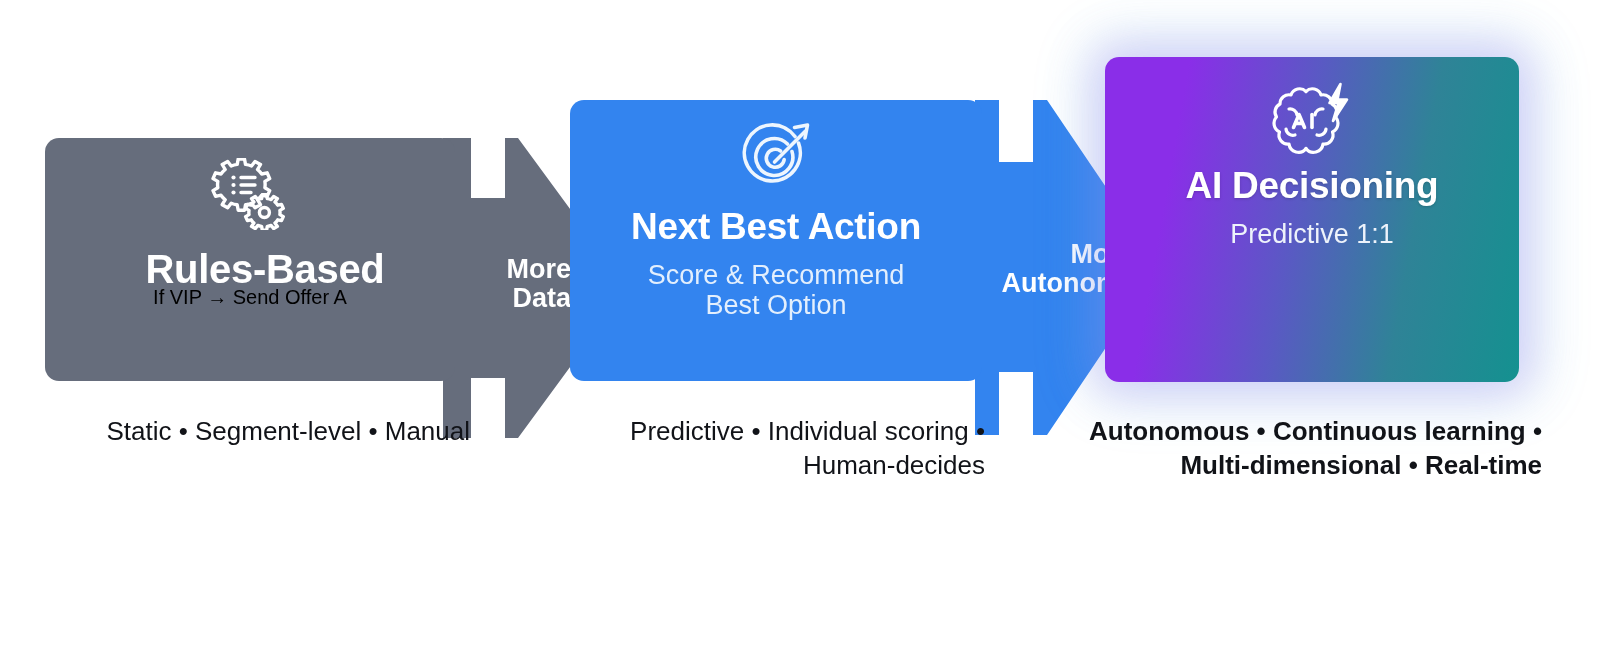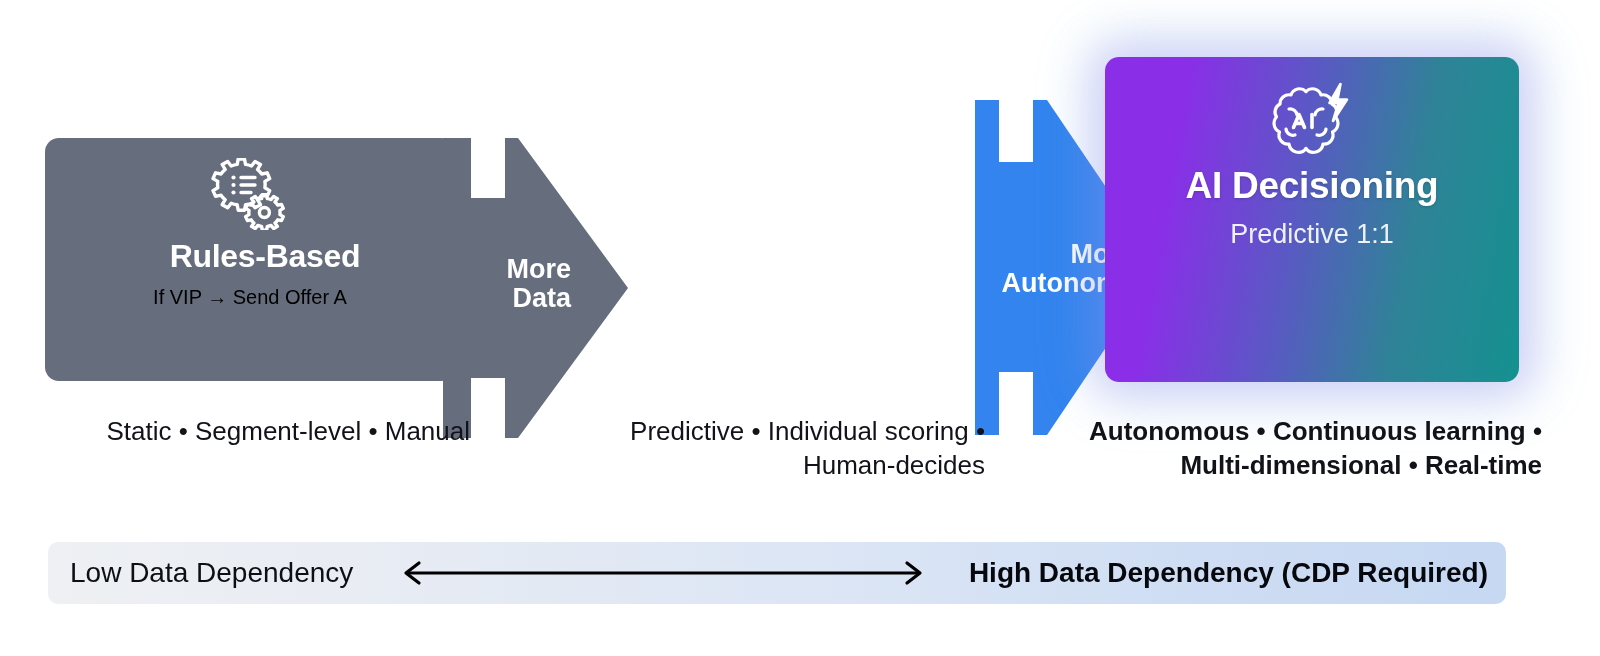--- a/index.html
+++ b/index.html
@@ -36,21 +36,21 @@
     line-height:1.12;
     font-weight:400;
   }
 
   
   #panel1{
     left:45px;top:138px;width:410px;height:243px;
     background:#666d7c;
   }
   #panel1 .icon{top:20px;}
-  #panel1 .ptitle{top:102px;font-size:32px;padding-left:30px;}
+  #panel1 .ptitle{top:110px;font-size:40px;padding-left:30px;}
   #panel1 .psub{top:148px;font-size:20px;color:#000000;}
 
   
   #panel2{
     left:570px;top:100px;width:412px;height:281px;
     background:#3384ef;
   }
   #panel2 .icon{top:20px;}
   #panel2 .ptitle{top:108px;font-size:37px;}
   #panel2 .psub{top:160px;font-size:27px;color:#e3effd;}
@@ -162,20 +162,36 @@
                  L51.3 72.2 L55.6 72.2 L56.3 68.4 A14 14 0 0 0 60.2 67.4 L62.6 70.6 L66.4 68.4
                  L64 65 A14 14 0 0 0 66.7 61.8 L70.5 62.6 L72.3 58.6 L68.9 56.6 A14 14 0 0 0 68.9 52.4
                  L72.3 50.4 L70.5 46.4 L66.7 47.2 A14 14 0 0 0 64 44 Z"></path>
         <circle cx="53.4" cy="54.5" r="5"></circle>
       </svg>
     </div>
     <div class="ptitle">Rules-Based</div>
     <div class="psub">If VIP → Send Offer A</div>
   </div>
 
+  <div class="panel" id="panel2">
+    <div class="icon">
+      <svg width="78" height="74" viewBox="0 0 78 74" fill="none" stroke="#eef6fe" stroke-width="3.6" stroke-linecap="round" stroke-linejoin="round">
+        <path d="M58 16.5 A28 28 0 1 0 61.5 23"></path>
+        <path d="M50.5 24 A18.5 18.5 0 1 0 55 31.5"></path>
+        <path d="M43.6 31 A9 9 0 1 0 47.2 39.5"></path>
+        <path d="M37.5 42 L68 11.5"></path>
+        <path d="M57.5 7.5 L70.5 5 L68 18"></path>
+      </svg>
+    </div>
+    <div class="ptitle">Next Best Action</div>
+    <div class="psub">
+      <div>Score &amp; Recommend</div>
+      <div>Best Option</div>
+    </div>
+  </div>
 
   <div class="panel" id="panel3">
     <div class="icon">
       <svg width="92" height="82" viewBox="0 0 92 82" fill="none" stroke="#ffffff" stroke-width="3.2" stroke-linecap="round" stroke-linejoin="round">
         <path d="M40 12.5 A9 9 0 0 0 25 16 A9 9 0 0 0 14 25 A9 9 0 0 0 10.5 38
                  A9.5 9.5 0 0 0 13.5 53 A9 9 0 0 0 23 65 A9.5 9.5 0 0 0 40 69.5"></path>
         <path d="M40 12.5 A9 9 0 0 1 55 16 A9 9 0 0 1 66 25 A9 9 0 0 1 69.5 38
                  A9.5 9.5 0 0 1 66.5 53 A9 9 0 0 1 57 65 A9.5 9.5 0 0 1 40 69.5"></path>
         <path d="M40 12.5 L40 69.5" stroke-opacity="0"></path>
         <path d="M23 30 A7 7 0 0 1 31 36"></path>
@@ -193,25 +209,14 @@
     <div class="ptitle">AI Decisioning</div>
     <div class="psub">
       <div>Predictive 1:1</div>
     </div>
   </div>
 
   <div class="caption" id="cap1">Static • Segment-level • Manual</div>
   <div class="caption" id="cap2">Predictive • Individual scoring • Human-decides</div>
   <div class="caption" id="cap3">Autonomous • Continuous learning • Multi-dimensional • Real-time</div>
 
-  <div id="scalebar">
-    <div class="lowlabel">Low Data Dependency</div>
-    <div class="axis">
-      <svg width="540" height="26" viewBox="0 0 540 26" fill="none" stroke="#000000" stroke-width="3.2" stroke-linecap="round" stroke-linejoin="round">
-        <path d="M14 13 L526 13"></path>
-        <path d="M26 3 L13 13 L26 23"></path>
-        <path d="M514 3 L527 13 L514 23"></path>
-      </svg>
-    </div>
-    <div class="highlabel">High Data Dependency (CDP Required)</div>
-  </div>
 
 </div>
 
 </body></html>

